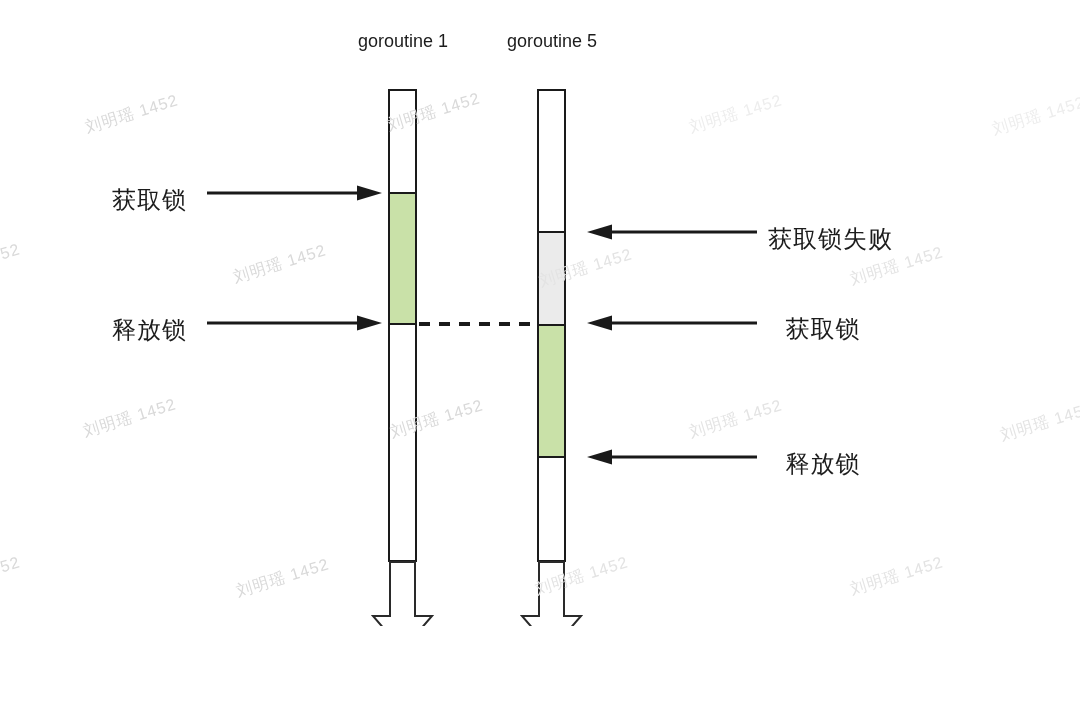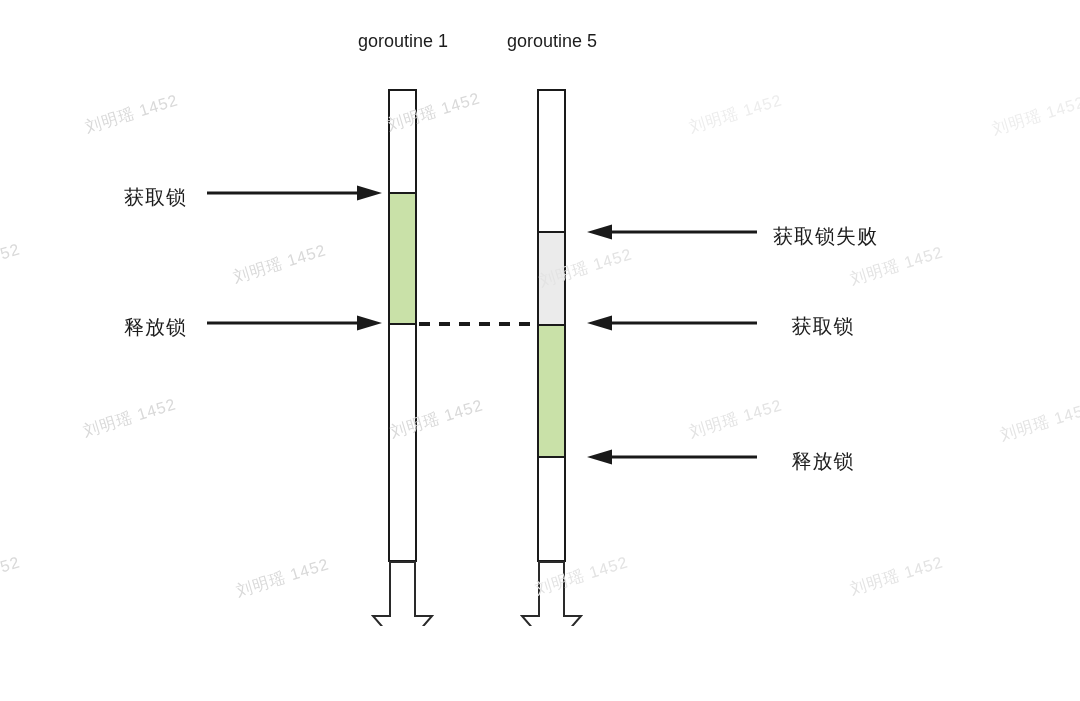--- a/index.html
+++ b/index.html
@@ -18,21 +18,21 @@
   .col-title {
     position: absolute;
     width: 140px;
     text-align: center;
     font-size: 18px;
     color: #1c1c1c;
     top: 31px;
   }
   .ann-label {
     position: absolute;
-    font-size: 20px;
+    font-size: 24px;
     color: #1c1c1c;
     letter-spacing: 1px;
     white-space: nowrap;
   }
   .ann-left {
     width: 92px;
     text-align: right;
   }
   .ann-right {
     width: 110px;

